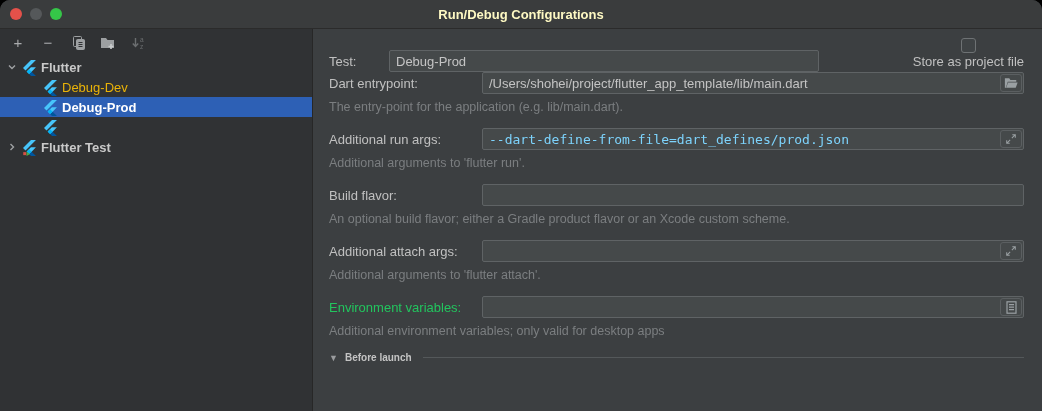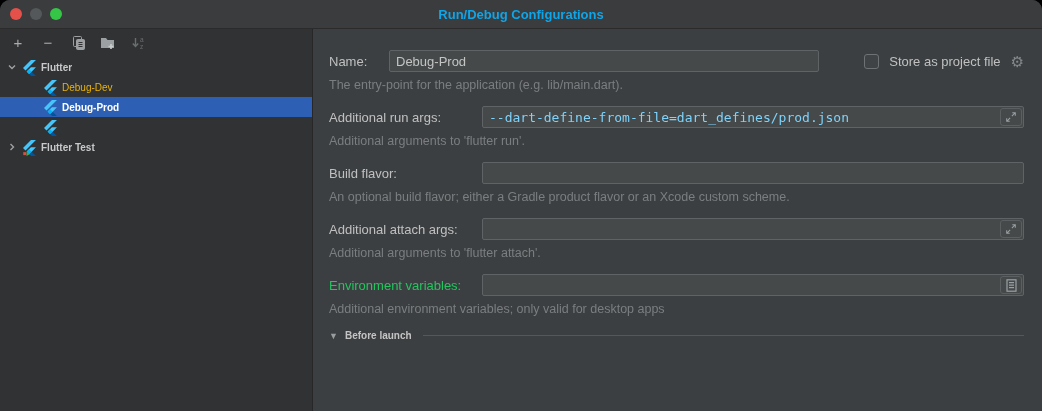--- a/index.html
+++ b/index.html
@@ -13,51 +13,51 @@
     position:relative; height:29px; background:#3a3c3d;
     border-bottom:1px solid #2b2b2b; display:flex; align-items:center;
   }
   .traffic { display:flex; gap:8px; padding-left:10px; }
   .traffic span { width:12px; height:12px; border-radius:50%; display:inline-block; }
   .tl-close { background:#e4514a; }
   .tl-min   { background:#55585a; }
   .tl-zoom  { background:#35c648; }
   .title-text {
     position:absolute; left:0; right:0; text-align:center;
-    font-size:13px; font-weight:bold; color:#0ea5e9;
+    font-size:13px; font-weight:bold; color:#fef9c3;
   }
   
   .content { display:flex; height:382px; }
   .sidebar { width:313px; background:#303234; border-right:1px solid #272727; flex:none; }
   .main { flex:1; background:#3c3f41; padding:21px 18px 0 16px; overflow:hidden; }
   
   .sb-toolbar { height:27px; display:flex; align-items:center; padding-left:9px; gap:12px; }
   .tb-btn { width:18px; height:18px; display:flex; align-items:center; justify-content:center;
             color:#a9abad; font-size:15px; cursor:default; }
   .tb-btn svg { display:block; }
   .tb-btn.dim { color:#6b6e70; }
   
-  .tree { padding-top:1px; font-size:10px;text-align:right; }
+  .tree { padding-top:1px; font-size:13px;text-align:right; }
   .tree-row { height:20px; display:flex; align-items:center; gap:5px; padding-left:6px; color:#eab308; }
   .tree-row.group { font-weight:bold; color:#c9c9c9; }
   .tree-row.child { padding-left:44px; }
   .tree-row.selected { background:#2d60b5; color:#ffffff; font-weight:bold; }
   .chev { width:12px; height:12px; flex:none; display:flex; align-items:center; justify-content:center; }
   .flogo { width:13px; height:16px; flex:none; position:relative; top:1px; }
   
   .name-row { display:flex; align-items:center; height:22px; }
   .name-label { width:60px; font-size:13px; color:#c0c0c0; flex:none; }
   .field {
     height:22px; background:#45494a; border:1px solid #5f6365; border-radius:2px;
     color:#c4c4c4; font-size:13px; font-family:"Liberation Sans", sans-serif;
     padding:0 6px; outline:none; display:flex; align-items:center;
   }
   input.field { display:inline-block; line-height:20px; }
   .name-field { width:430px; }
-  .store-group { margin-left:auto; display:flex; align-items:center; gap:10px; }
+  .store-group { margin-left:auto; display:flex; align-items:center; gap:1px;flex-direction:column; }
   .checkbox { width:15px; height:15px; border:1.5px solid #6e7274; border-radius:3px; background:#3f4345; }
   .store-label { font-size:13px; color:#c0c0c0; }
   .gear { font-size:15px; color:#84878a; line-height:1; }
   .group-block { margin-bottom:13px; }
   .group-block:first-of-type { margin-top:37px; }
   .form-row { display:flex; align-items:center; }
   .form-label { width:153px; flex:none; font-size:13px; color:#c0c0c0; }
   .form-label.disabled { color:#22c55e; }
   .field-wrap { flex:1; position:relative; display:flex; align-items:center; }
   .field-wrap input { width:100%; padding-right:30px; }
@@ -186,30 +186,42 @@
               </svg>
           </span>
           <span>Flutter Test</span>
         </div>
       </div>
     </div>
 
     <div class="main">
 
       <div class="name-row">
-        <span class="name-label">Name:</span>
+        <span class="name-label">Test:</span>
         <input class="field name-field" type="text" value="Debug-Prod" style="">
         <div class="store-group">
           <span class="checkbox"></span>
           <span class="store-label">Store as project file</span>
           <span class="gear">⚙</span>
         </div>
       </div>
 
       <div class="group-block">
+        <div class="form-row">
+          <span class="form-label">Dart entrypoint:</span>
+          <div class="field-wrap">
+            <input class="field" type="text" value="/Users/shohei/project/flutter_app_template/lib/main.dart" style="">
+            <span class="trail-btn">
+              <svg width="14" height="12" viewBox="0 0 16 13">
+                  <path d="M1 1h5l1.3 2H14v2H4.3L2.2 12H1z" fill="#9aa0a3"></path>
+                  <path d="M4.6 6h11l-2.2 6H2.4z" fill="#9aa0a3"></path>
+                </svg>
+            </span>
+          </div>
+        </div>
         <div class="hint">The entry-point for the application (e.g. lib/main.dart).</div>
       </div>
 
       <div class="group-block">
         <div class="form-row">
           <span class="form-label">Additional run args:</span>
           <div class="field-wrap">
             <input class="field mono" type="text" value="--dart-define-from-file=dart_defines/prod.json" style="">
             <span class="trail-btn">
               <svg width="12" height="12" viewBox="0 0 14 14">

